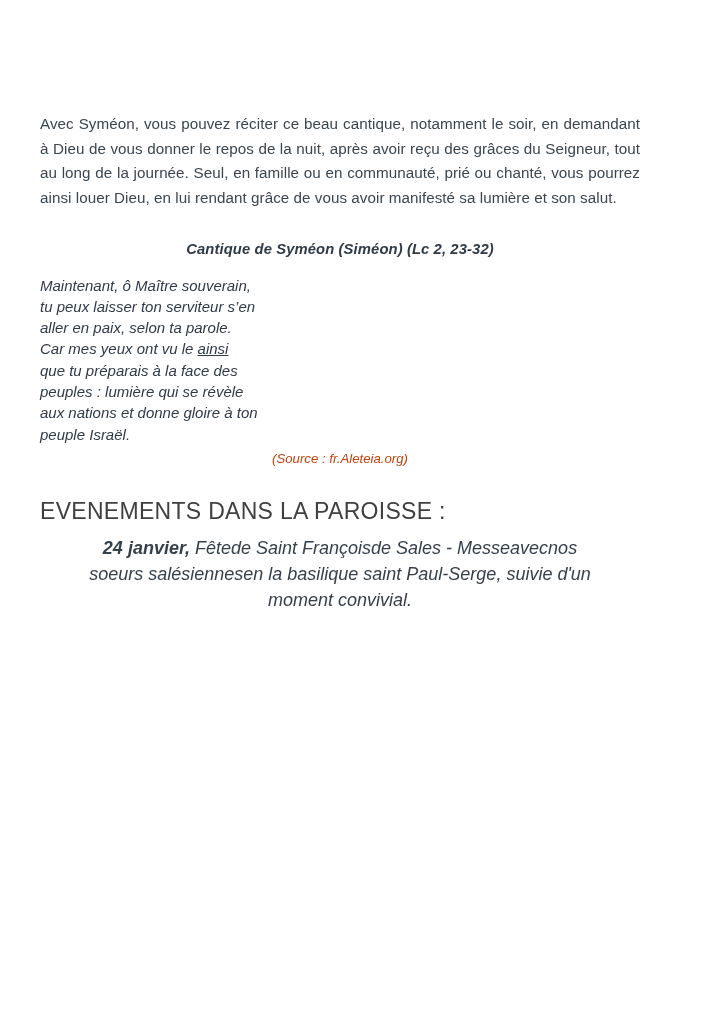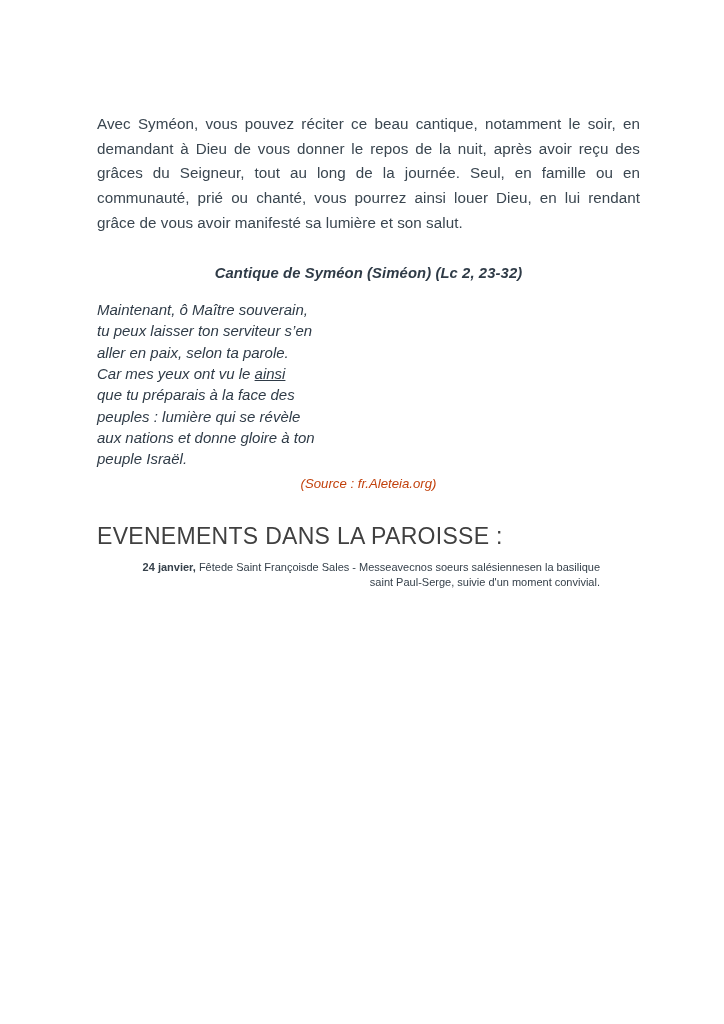--- a/index.html
+++ b/index.html
@@ -12,21 +12,21 @@
     background: #ffffff;
     font-family: "Liberation Sans", sans-serif;
     color: #2f3b47;
     overflow: hidden;
   }
   .page {
     position: relative;
     width: 724px;
     height: 998px;
     box-sizing: border-box;
-    padding: 112px 84px 0 97px;
+    padding: 112px 84px 0 40px;
   }
   .intro {
     font-size: 15.2px;
     line-height: 1.62;
     color: #3a4650;
     text-align: justify;
     letter-spacing: 0.05px;
     margin: 0;
   }
   .canticle-title {
@@ -59,25 +59,26 @@
   }
   .section-heading {
     margin: 32px 0 0 0;
     font-size: 23px;
     font-weight: normal;
     letter-spacing: 0.3px;
     color: #404040;
   }
   .event {
     margin: 10px 0 0 0;
-    text-align: right;
-    font-size: 11px;
+    text-align: center;
+    font-size: 18px;
     line-height: 1.45;
     color: #36414b;
     padding: 0 40px;
+    font-style: italic;
   }
   .event .date {
     font-weight: bold;
   }
 </style>
 </head>
 <body>
 
 <div class="page">
 

